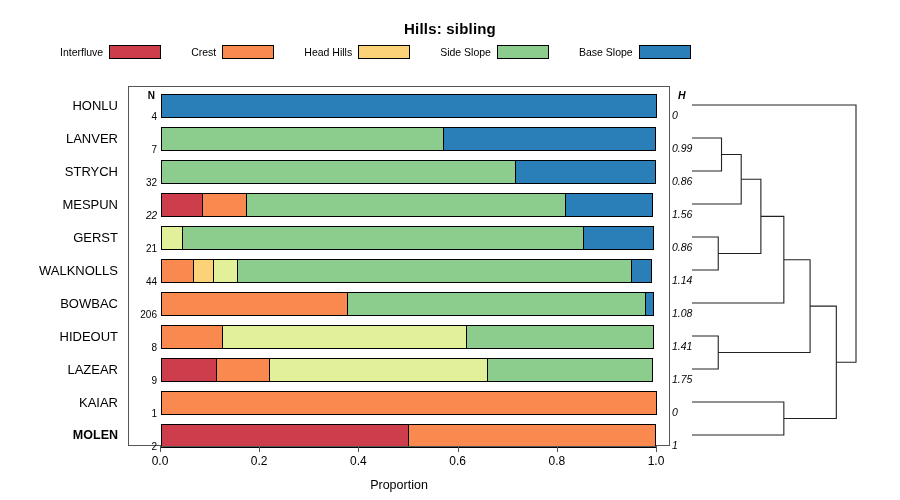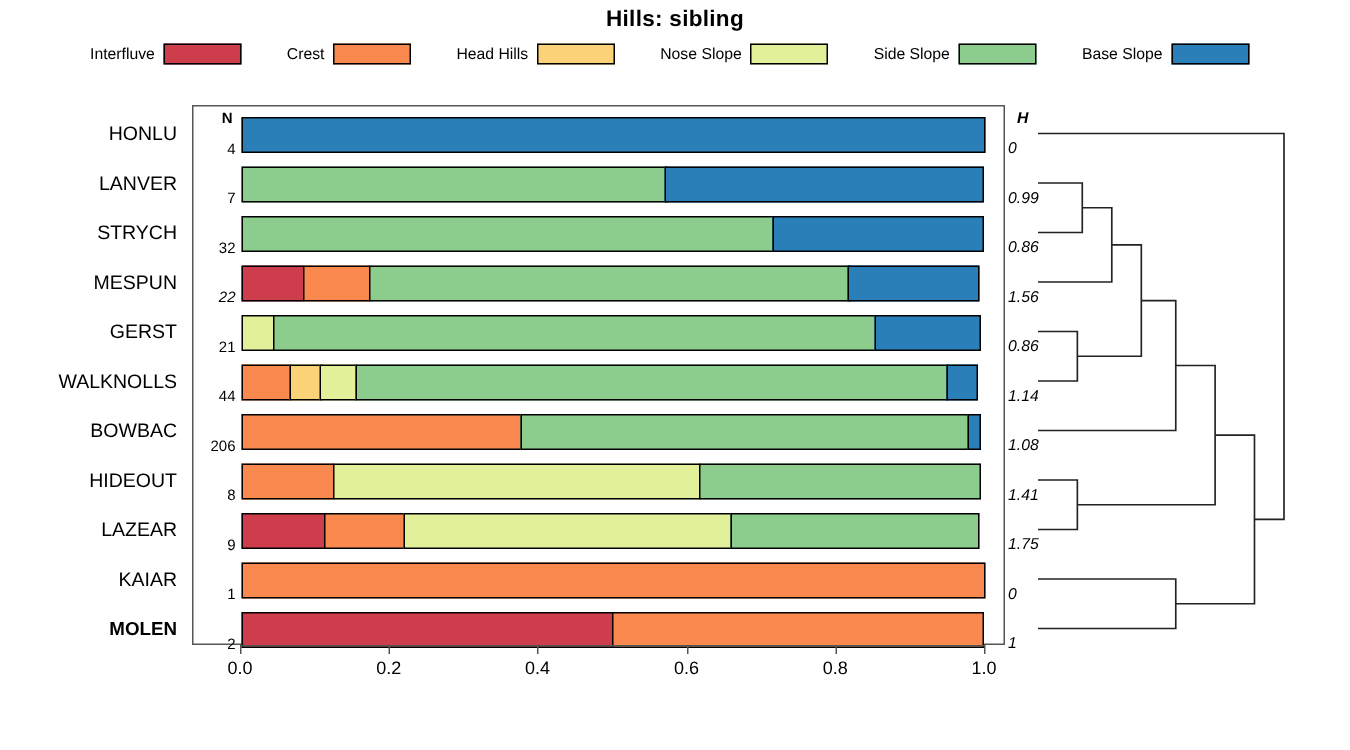--- a/index.html
+++ b/index.html
@@ -1,21 +1,21 @@
 <!DOCTYPE html>
 <html><head>
 <meta charset="utf-8">
 <style>
   html,body{margin:0;padding:0;}
   body{
     width:900px;height:500px;background:#ffffff;
     font-family:"Liberation Sans", sans-serif;
     color:#000;overflow:hidden;position:relative;
   }
-  #root{position:absolute;left:0;top:0;width:900px;height:468px;}
+  #root{position:absolute;left:0;top:16px;width:900px;height:468px;}
 
   
   .title{
     position:absolute;left:0;top:4px;width:900px;text-align:center;
     font-size:15px;font-weight:bold;letter-spacing:.2px;
   }
 
   
   .legend{
     position:absolute;left:60px;top:27px;width:720px;height:18px;
@@ -96,24 +96,20 @@
         <span class="legend-label">Interfluve</span>
         <span class="legend-swatch" style="background: rgb(205, 61, 75);"></span>
       </div>
       <div class="legend-item">
         <span class="legend-label">Crest</span>
         <span class="legend-swatch" style="background: rgb(249, 137, 79);"></span>
       </div>
       <div class="legend-item">
         <span class="legend-label">Head Hills</span>
         <span class="legend-swatch" style="background: rgb(251, 210, 119);"></span>
-      </div>
-      <div class="legend-item">
-        <span class="legend-label">Nose Slope</span>
-        <span class="legend-swatch" style="background: rgb(226, 240, 154);"></span>
       </div>
       <div class="legend-item">
         <span class="legend-label">Side Slope</span>
         <span class="legend-swatch" style="background: rgb(140, 204, 140);"></span>
       </div>
       <div class="legend-item">
         <span class="legend-label">Base Slope</span>
         <span class="legend-swatch" style="background: rgb(42, 127, 184); margin-right: 0px;"></span>
       </div>
     </div>
@@ -226,20 +222,21 @@
       <div class="ticklab" style="left: 131.2px;">0.2</div>
       <div class="tick" style="left: 230.4px;"></div>
       <div class="ticklab" style="left: 230.4px;">0.4</div>
       <div class="tick" style="left: 329.6px;"></div>
       <div class="ticklab" style="left: 329.6px;">0.6</div>
       <div class="tick" style="left: 428.8px;"></div>
       <div class="ticklab" style="left: 428.8px;">0.8</div>
       <div class="tick" style="left: 528px;"></div>
       <div class="ticklab" style="left: 528px;">1.0</div>
     </div>
+  <div class="xtitle">Proportion</div>
 
   <div class="dendro">
       <svg width="230" height="360">
         <g fill="none" stroke="#222" stroke-width="1.1">
           <path d="M 22 52 L 51.519999999999996 52 L 51.519999999999996 85 L 22 85"></path>
           <path d="M 22 118 L 71.19999999999999 118 L 71.19999999999999 68.5 L 51.519999999999996 68.5"></path>
           <path d="M 22 151 L 48.24 151 L 48.24 184 L 22 184"></path>
           <path d="M 71.19999999999999 93.25 L 90.88 93.25 L 90.88 167.5 L 48.24 167.5"></path>
           <path d="M 90.88 130.375 L 113.84 130.375 L 113.84 217 L 22 217"></path>
           <path d="M 22 250 L 48.24 250 L 48.24 283 L 22 283"></path>

